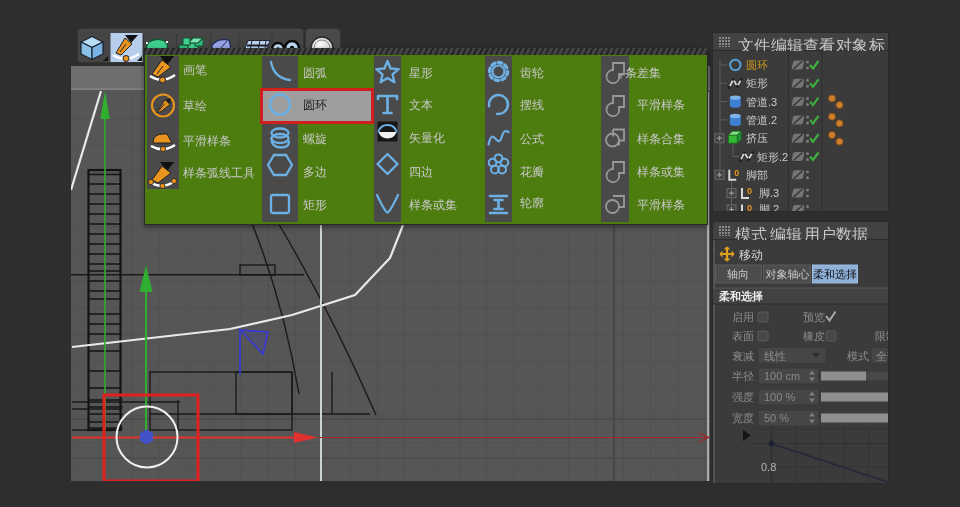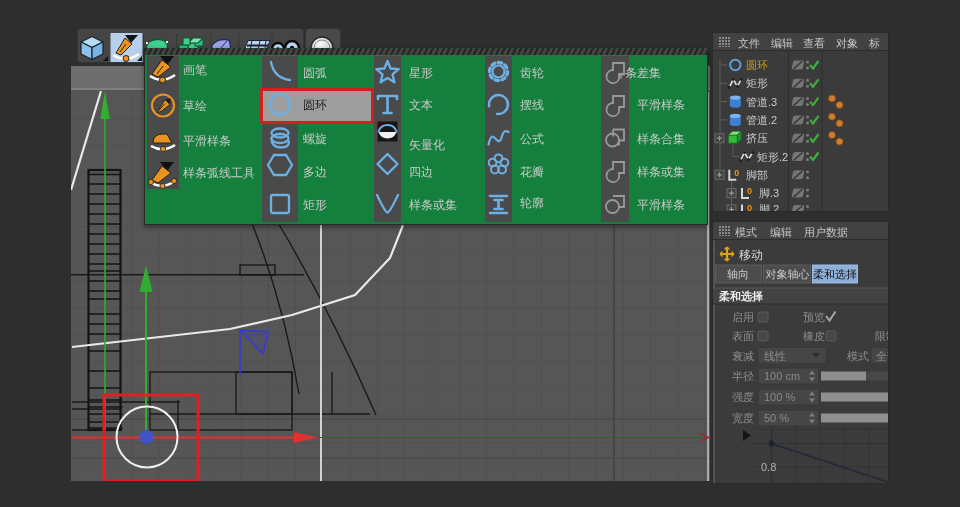--- a/index.html
+++ b/index.html
@@ -6,33 +6,33 @@
 #stage{position:relative;width:960px;height:507px;background:#2e2e2e;overflow:hidden;
   font-family:"Liberation Sans",sans-serif;}
 .abs{position:absolute;}
 
 #vp{left:71px;top:66px;width:639px;height:415px;background:#565656;}
 #vpstrip{left:0;top:0;width:639px;height:24px;background:#6e6e6e;border-bottom:2px solid #7e7e7e;}
 
 #tb1{left:77px;top:28px;width:227px;height:35px;background:#454545;border:1px solid #353535;border-radius:4px;}
 #tb2{left:305px;top:28px;width:36px;height:35px;background:#4a4a4a;border:1px solid #353535;border-radius:4px;}
 
-#dd{left:144px;top:48px;width:564px;height:177px;background:#15803d;border:1px solid #2a2a2a;border-top:none;
+#dd{left:144px;top:48px;width:564px;height:177px;background:#4d7c0f;border:1px solid #2a2a2a;border-top:none;
   box-shadow:0 2px 5px rgba(0,0,0,.4);}
 #ddhatch{left:0;top:0;width:562px;height:7px;
   background:repeating-linear-gradient(115deg,#252525 0 2px,#424242 2px 5px);}
 .ddstrip{position:absolute;top:8px;bottom:2px;background:#4a4a4a;}
 .dditem{position:absolute;font-size:12px;color:#c9c9c9;white-space:nowrap;}
 #ddhl{left:115px;top:40px;width:114px;height:36px;background:#9e9e9e;border:3px solid #cf1f1f;}
 
 .panel{background:#3b3b3b;border:1px solid #2a2a2a;}
 #om{left:712px;top:32px;width:177px;height:180px;}
 #am{left:712px;top:214px;width:177px;height:263px;margin-top:7px;}
 .mbar{position:absolute;left:0;top:0;right:0;height:18px;background:#424242;border-bottom:1px solid #2c2c2c;}
-.mitem{position:absolute;top:3px;font-size:11px;color:#c6c6c6;}
+.mitem{position:absolute;top:3px;font-size:16px;color:#c6c6c6;}
 .grip{position:absolute;left:6px;top:4px;width:11px;height:10px;
   background:radial-gradient(circle at 1px 1px,#8a8a8a 0.8px,transparent 1px);background-size:3px 3px;}
 </style></head>
 <body>
 <div id="stage">
   <div id="vp" class="abs">
     <div id="vpstrip" class="abs"></div>
     <svg id="vpsvg" class="abs" style="left:0;top:0" width="639" height="415">
       <defs>
         <pattern id="grid" width="27.3" height="27" patternUnits="userSpaceOnUse" x="5.7" y="25.3">
@@ -178,21 +178,21 @@
     <span class="dditem" style="left:38px;top:50px">草绘</span>
     <span class="dditem" style="left:38px;top:85px">平滑样条</span>
     <span class="dditem" style="left:38px;top:117px">样条弧线工具</span>
     <span class="dditem" style="left:158px;top:17px">圆弧</span>
     <span class="dditem" style="left:158px;top:49px;color:#1d1d1d">圆环</span>
     <span class="dditem" style="left:158px;top:83px">螺旋</span>
     <span class="dditem" style="left:158px;top:116px">多边</span>
     <span class="dditem" style="left:158px;top:149px">矩形</span>
     <span class="dditem" style="left:264px;top:17px">星形</span>
     <span class="dditem" style="left:264px;top:49px">文本</span>
-    <span class="dditem" style="left:264px;top:89px">矢量化</span>
+    <span class="dditem" style="left:264px;top:82px">矢量化</span>
     <span class="dditem" style="left:264px;top:116px">四边</span>
     <span class="dditem" style="left:264px;top:149px">样条或集</span>
     <span class="dditem" style="left:375px;top:17px">齿轮</span>
     <span class="dditem" style="left:375px;top:49px">摆线</span>
     <span class="dditem" style="left:375px;top:83px">公式</span>
     <span class="dditem" style="left:375px;top:116px">花瓣</span>
     <span class="dditem" style="left:375px;top:147px">轮廓</span>
     <span class="dditem" style="left:468px;top:17px">样条差集</span>
     <span class="dditem" style="left:492px;top:49px">平滑样条</span>
     <span class="dditem" style="left:492px;top:83px">样条合集</span>

